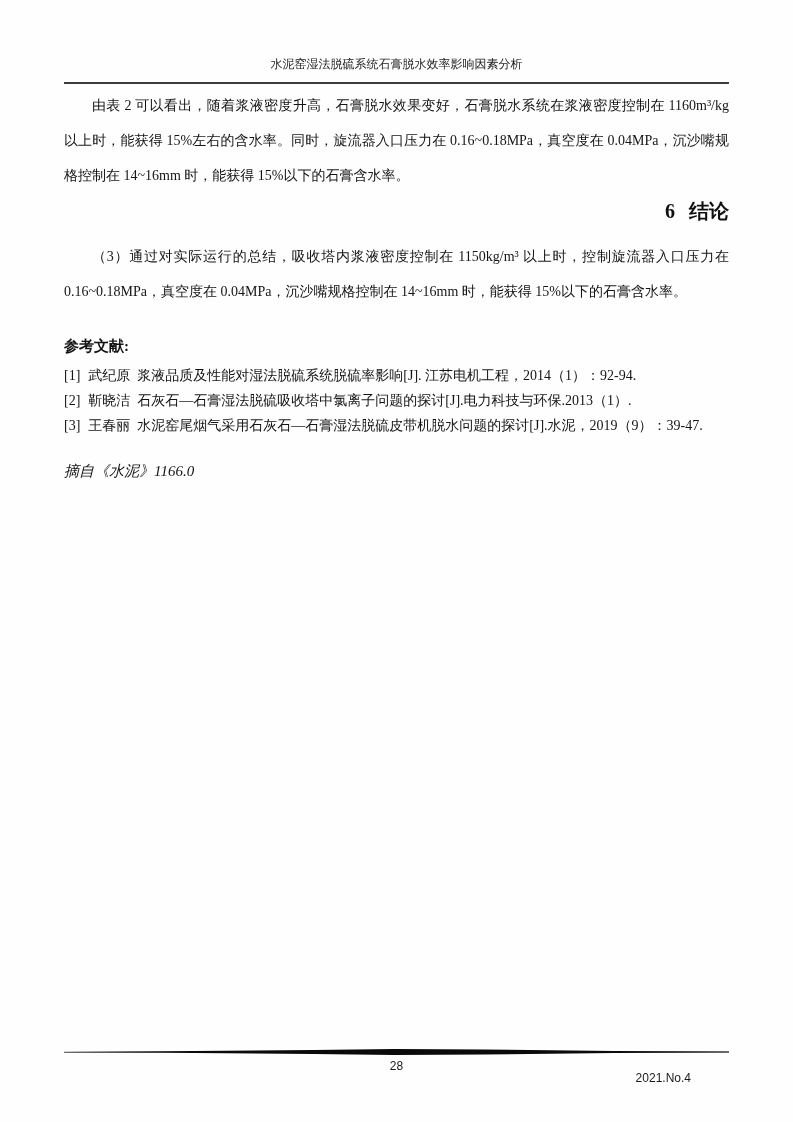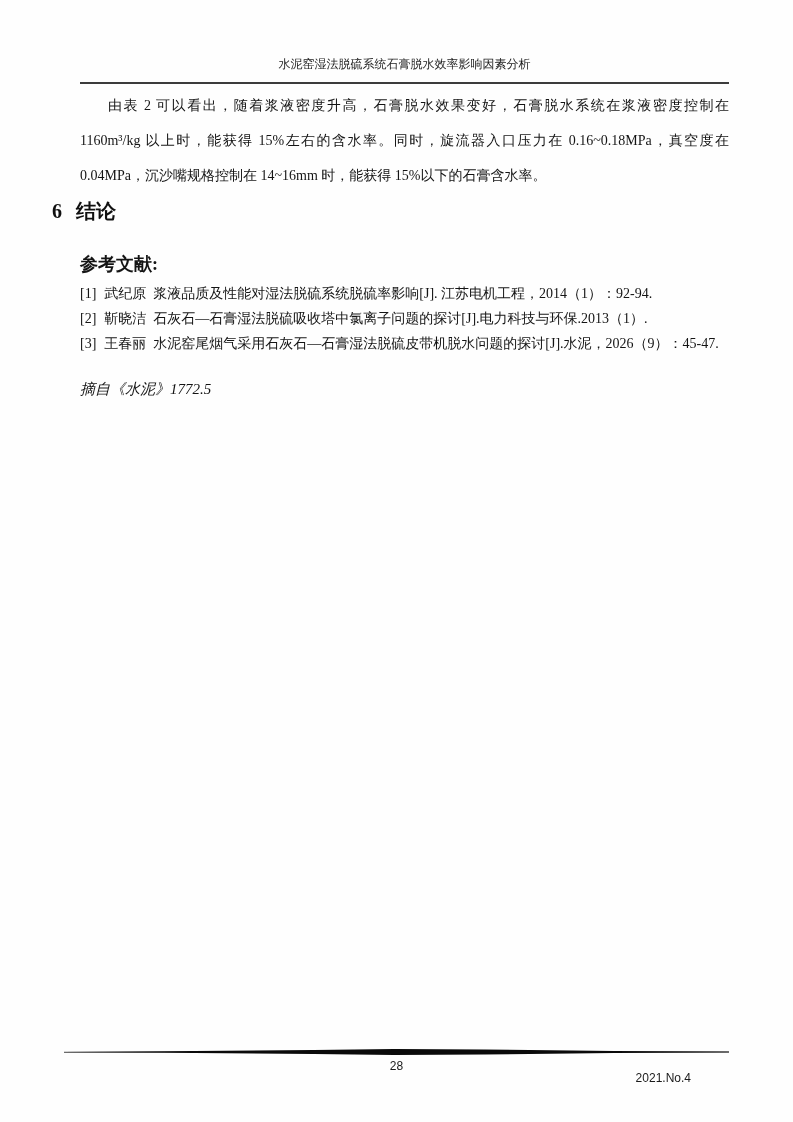--- a/index.html
+++ b/index.html
@@ -6,21 +6,20 @@
   .page {
     position: relative;
     width: 793px;
     height: 1122px;
     margin: 0 auto;
     background: #fefefe;
     font-family: "Liberation Serif", "DejaVu Serif", serif;
     color: #141414;
     overflow: hidden;
     box-sizing: border-box;
-    padding-left: 16px;
   }
 
   .running-title {
     padding-top: 56px;
     text-align: center;
     font-size: 12px;
     line-height: 16px;
     color: #1c1c1c;
   }
   .header-rule {
@@ -33,32 +32,33 @@
     margin: 4px 64px 0 64px;
     font-size: 14px;
     line-height: 35px;
     text-align: justify;
     text-indent: 2em;
   }
   .body-para.p2 { margin-top: 6px; }
   .body-para.p3 { margin-top: 12px; }
 
   .section-heading {
-    margin: 2px 64px 4px 36px;
+    margin: 2px 64px 4px 64px;
     font-size: 20px;
     line-height: 32px;
     font-weight: bold;
     color: #101010;
+    text-align: right;
   }
   .section-heading .sec-no { margin-right: 14px; }
 
   .references { margin: 0 64px; }
   .ref-heading {
     margin-top: 26px;
-    font-size: 18px;
+    font-size: 15px;
     line-height: 22px;
     font-weight: bold;
   }
   .ref-list { margin-top: 6px; }
   .ref-item {
     font-size: 14px;
     line-height: 25px;
     white-space: pre;
   }
   .ref-item .ref-label { margin-right: 8px; }
@@ -91,31 +91,32 @@
 
   <div class="running-title">水泥窑湿法脱硫系统石膏脱水效率影响因素分析</div>
   <div class="header-rule"></div>
 
   <p class="body-para">由表 2 可以看出，随着浆液密度升高，石膏脱水效果变好，石膏脱水系统在浆液密度控制在 1160m³/kg 以上时，能获得 15%左右的含水率。同时，旋流器入口压力在 0.16~0.18MPa，真空度在 0.04MPa，沉沙嘴规格控制在 14~16mm 时，能获得 15%以下的石膏含水率。</p>
 
   <h2 class="section-heading">
     <span class="sec-no">6</span><span>结论</span>
   </h2>
 
+  <p class="body-para p3">（3）通过对实际运行的总结，吸收塔内浆液密度控制在 1150kg/m³ 以上时，控制旋流器入口压力在 0.16~0.18MPa，真空度在 0.04MPa，沉沙嘴规格控制在 14~16mm 时，能获得 15%以下的石膏含水率。</p>
 
   <div class="references">
     <div class="ref-heading">参考文献:</div>
     <div class="ref-list">
       <div class="ref-item"><span class="ref-label">[1]</span><span>武纪原  浆液品质及性能对湿法脱硫系统脱硫率影响[J]. 江苏电机工程，2014（1）：92-94.</span></div>
       <div class="ref-item"><span class="ref-label">[2]</span><span>靳晓洁  石灰石—石膏湿法脱硫吸收塔中氯离子问题的探讨[J].电力科技与环保.2013（1）.</span></div>
-      <div class="ref-item"><span class="ref-label">[3]</span><span>王春丽  水泥窑尾烟气采用石灰石—石膏湿法脱硫皮带机脱水问题的探讨[J].水泥，2026（9）：45-47.</span></div>
+      <div class="ref-item"><span class="ref-label">[3]</span><span>王春丽  水泥窑尾烟气采用石灰石—石膏湿法脱硫皮带机脱水问题的探讨[J].水泥，2019（9）：39-47.</span></div>
     </div>
   </div>
 
-  <p class="source-note">摘自《水泥》1772.5</p>
+  <p class="source-note">摘自《水泥》1166.0</p>
 
   <div class="footer">
     <svg class="footer-rule-svg" viewBox="0 0 665 8" preserveAspectRatio="none">
       <line x1="0" y1="4" x2="665" y2="4" stroke="#a8a8a8" stroke-width="1"></line>
       <polygon fill="#0a0a0a" points="0,4 100,3.2 250,2 330,1 420,1.5 550,3 665,3.6 665,4.4 550,5 420,6.5 330,7 250,6 100,4.8 0,4.4"></polygon>
     </svg>
     <div class="footer-texts">
       <span class="page-number">28</span>
       <span class="issue-number">2021.No.4</span>
     </div>

